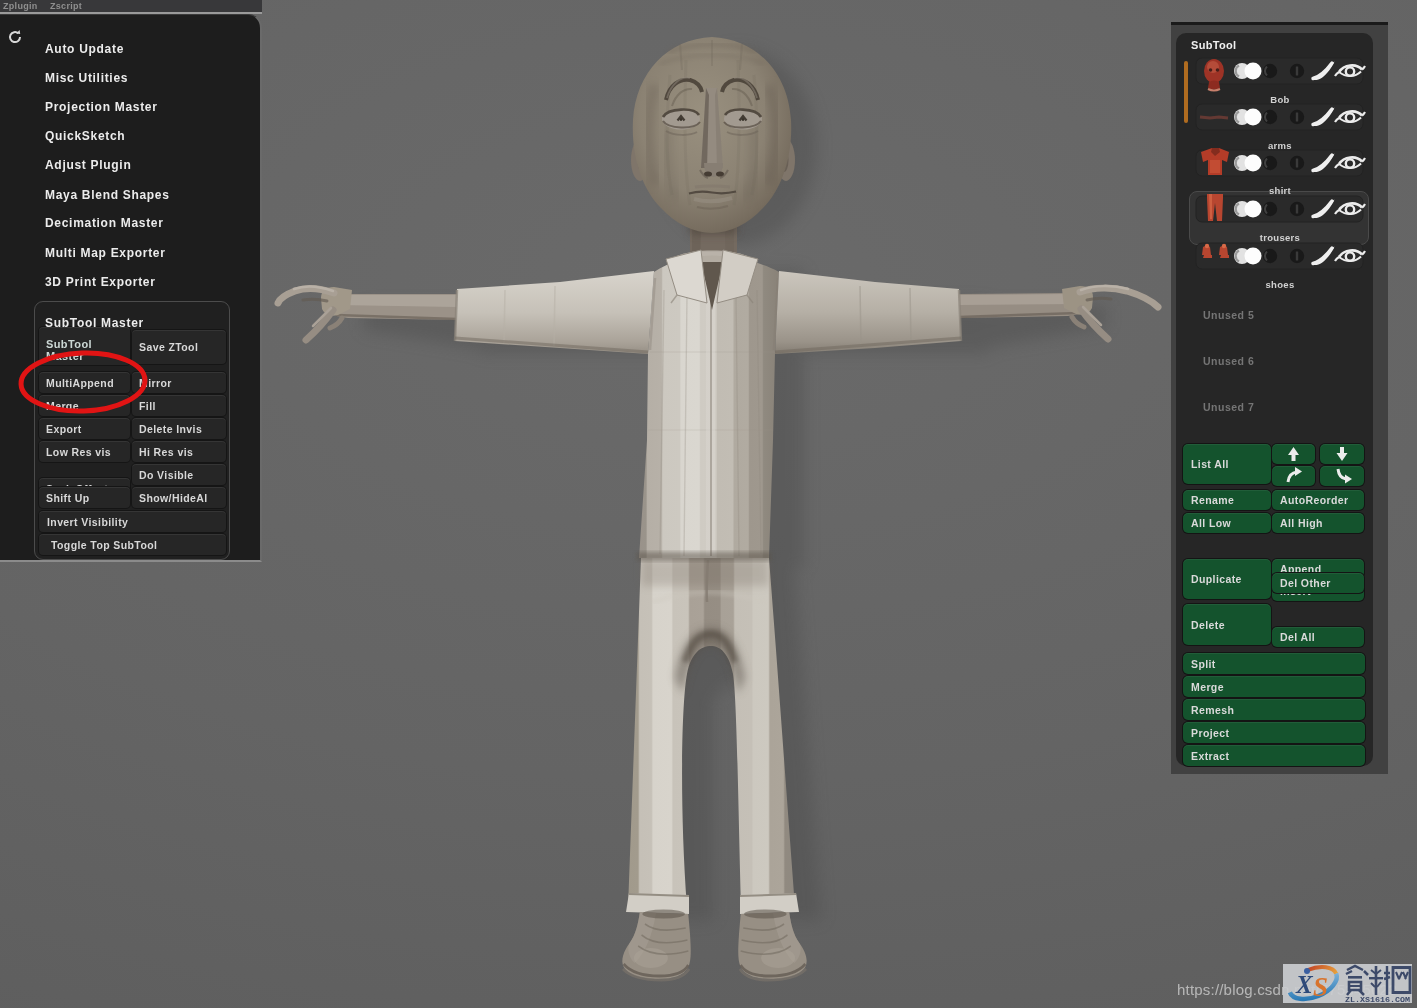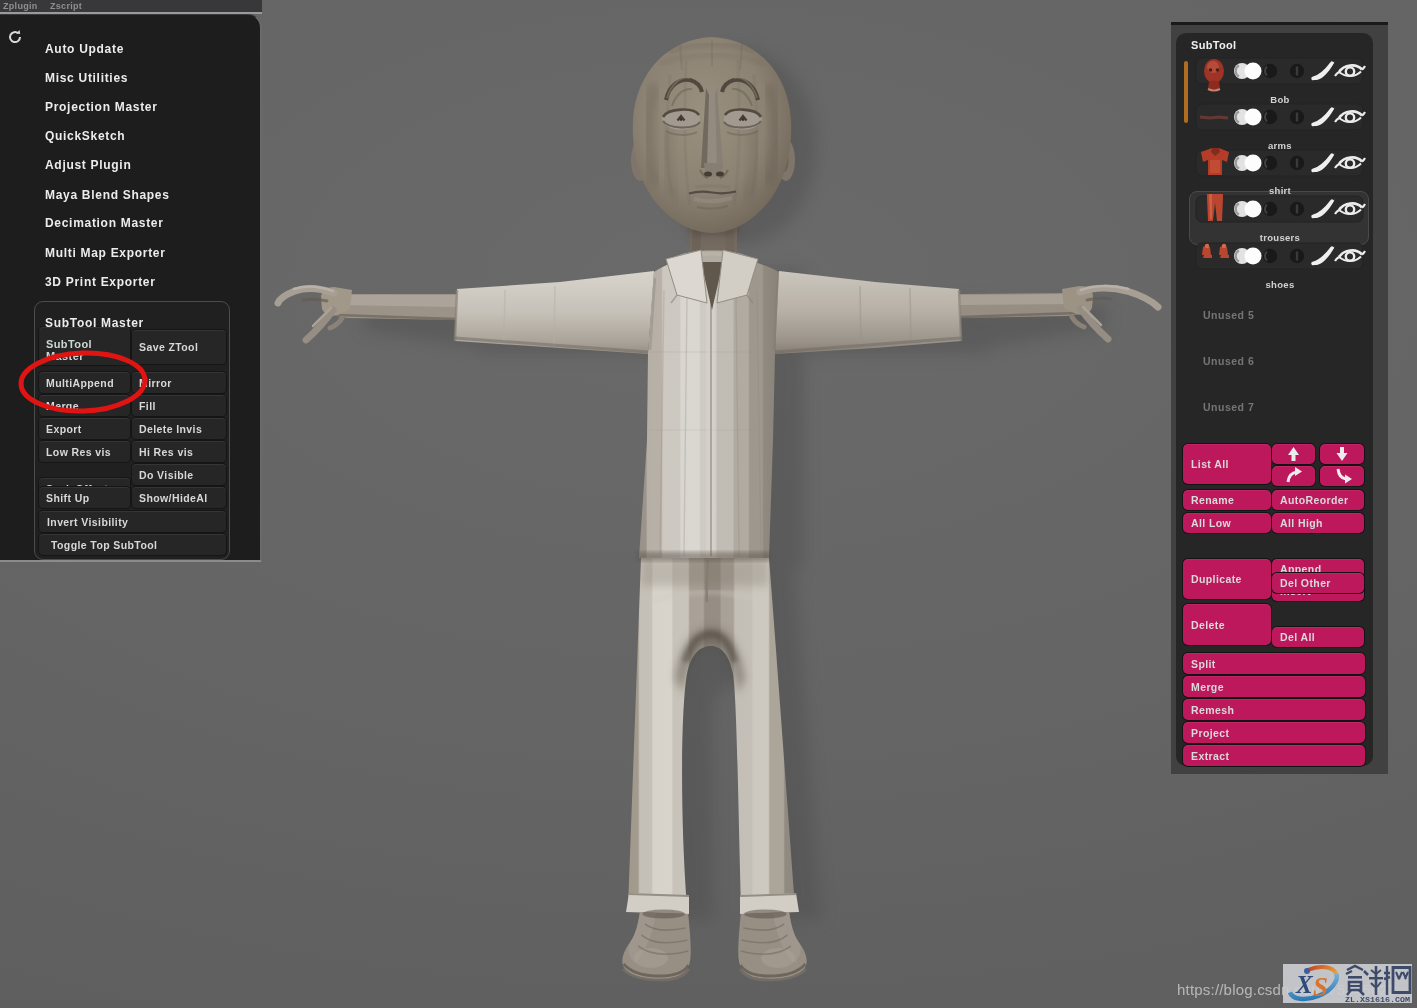--- a/index.html
+++ b/index.html
@@ -14,21 +14,21 @@
   border-right:2px solid #6a6a6a;border-bottom:2px solid #8b8b8b;border-top:1px solid #3a3a3a;
   border-top-right-radius:14px;box-sizing:border-box;}
 .mi{position:absolute;z-index:3;left:45px;transform:translateY(-50%);font-size:12px;font-weight:bold;color:#ececec;letter-spacing:.7px;white-space:nowrap;}
 #stmbox{position:absolute;left:34px;top:286px;width:196px;height:259px;border:1px solid #4c4c4c;border-radius:9px;background:#202020;box-sizing:border-box;}
 .btn{position:absolute;background:#262626;border-radius:4px;box-shadow:inset 0 1px 0 rgba(255,255,255,.07),0 0 0 1px #151515;
   font-size:10.5px;font-weight:bold;color:#d8d8d8;letter-spacing:.4px;white-space:nowrap;overflow:hidden;}
 .btn span{position:absolute;left:7px;top:50%;transform:translateY(-50%);}
 
 #tray{left:1171px;top:22px;width:217px;height:752px;background:#414141;border-top:3px solid #1a1a1a;box-sizing:border-box;}
 #stpanel{position:absolute;left:5px;top:8px;width:197px;height:733px;background:#262626;border-radius:10px;}
-.rbtn{position:absolute;background:#be185d;border-radius:5px;box-shadow:inset 0 1px 0 rgba(255,255,255,.06),0 0 0 1px #141414;
+.rbtn{position:absolute;background:#14532d;border-radius:5px;box-shadow:inset 0 1px 0 rgba(255,255,255,.06),0 0 0 1px #141414;
   font-size:10.5px;font-weight:bold;color:#dadada;letter-spacing:.4px;white-space:nowrap;overflow:hidden;}
 .rbtn span{position:absolute;left:8px;top:50%;transform:translateY(-50%);}
 .lbl{position:absolute;transform:translate(-50%,-50%);font-size:9.5px;font-weight:bold;color:#d2d2d2;letter-spacing:.3px;white-space:nowrap;}
 .unused{position:absolute;font-size:10.5px;font-weight:bold;color:#757575;letter-spacing:.5px;}
 .strow{position:absolute;left:0;width:197px;height:40px;overflow:visible;}
 
 #wm{left:1177px;top:981px;font-size:15px;color:rgba(235,235,235,.62);letter-spacing:.2px;}
 #logo{left:1283px;top:964px;width:129px;height:39px;background:rgba(203,205,208,.92);}
 </style>
 </head>

